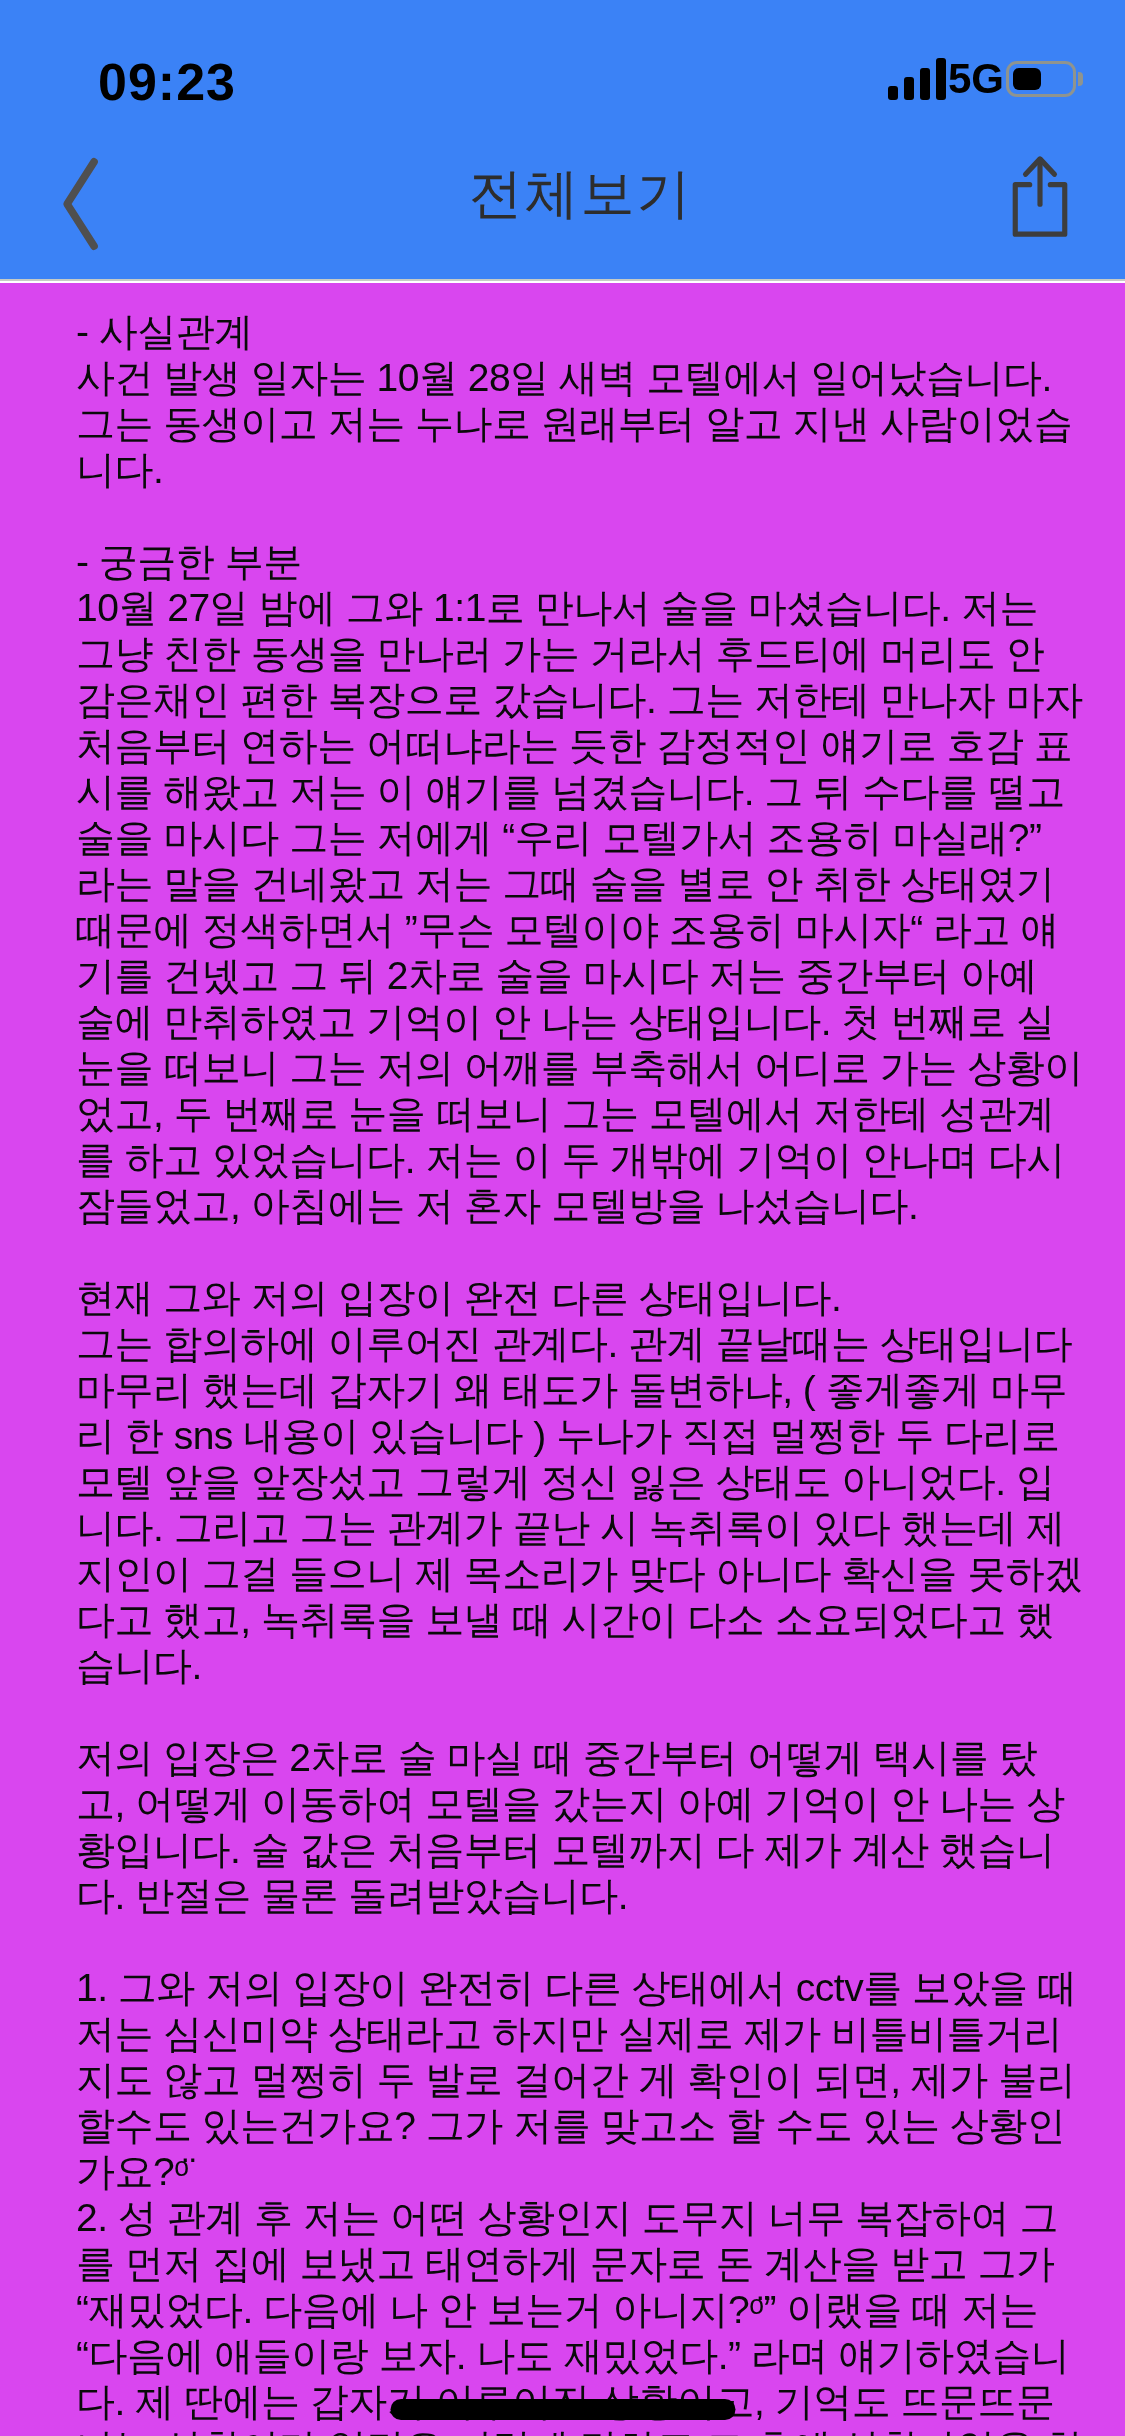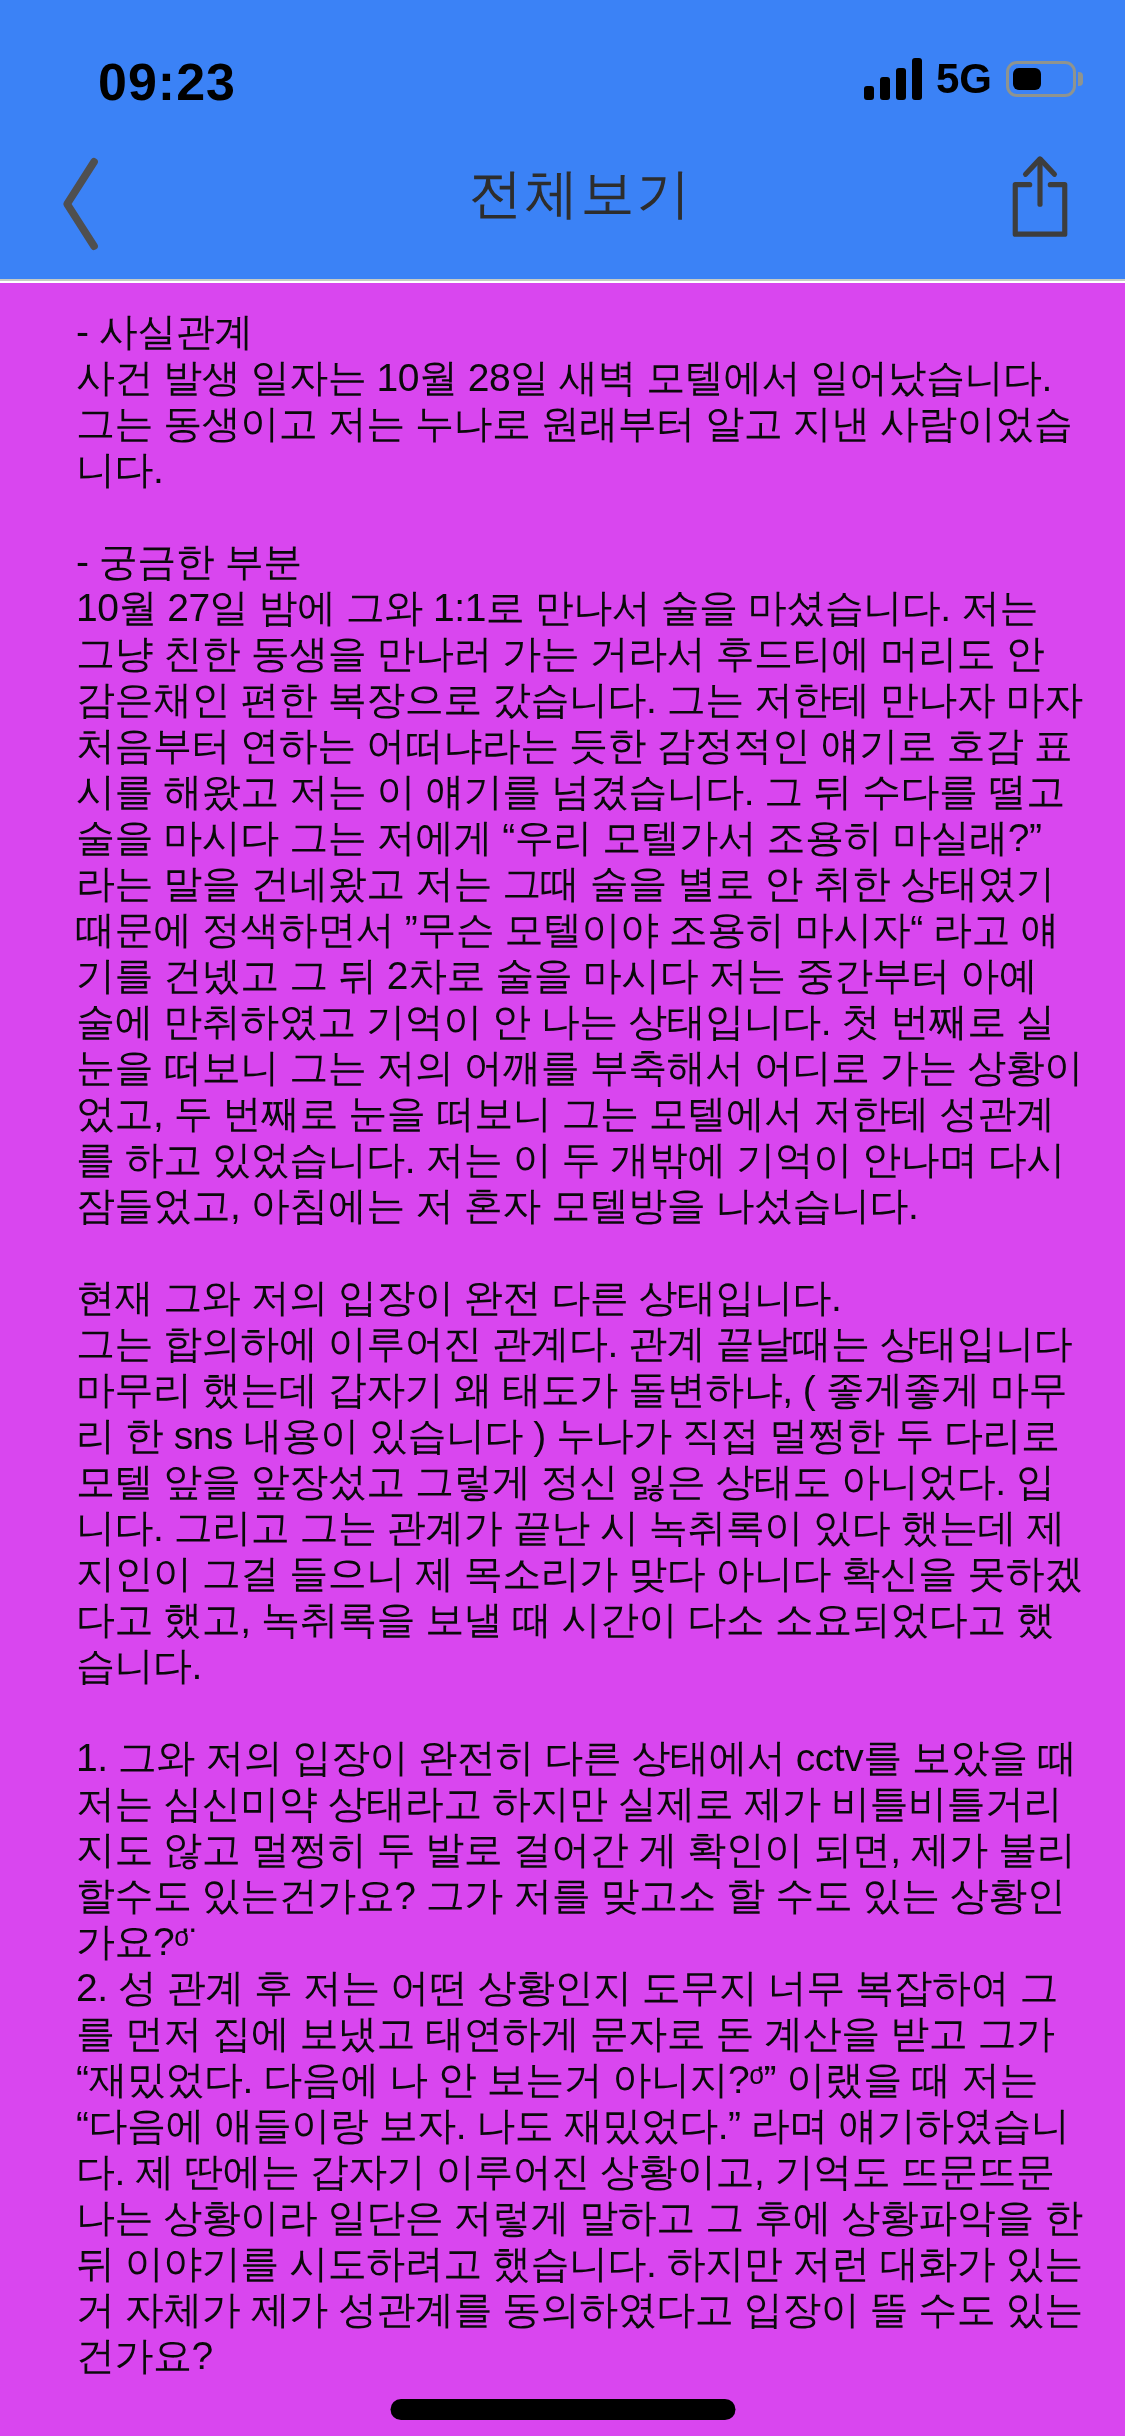--- a/index.html
+++ b/index.html
@@ -26,21 +26,21 @@
   .status-bar {
     position: absolute; top: 0; left: 0; right: 0; height: 120px;
   }
   .status-time {
     position: absolute; left: 98px; top: 52px;
     font-size: 52px; font-weight: 700; color: #000;
     letter-spacing: 1px;
   }
   .status-right {
     position: absolute; right: 42px; top: 58px;
-    display: flex; align-items: center; gap: 14px;
+    display: flex; align-items: center; gap: 2px;
   }
   .signal-bars { display: flex; align-items: flex-end; gap: 6px; height: 42px; }
   .signal-bars .bar { width: 10px; background: #000; border-radius: 3px; }
   .bar.b1 { height: 14px; } .bar.b2 { height: 23px; }
   .bar.b3 { height: 32px; } .bar.b4 { height: 42px; }
   .network-label { font-size: 42px; font-weight: 600; color: #000; line-height: 42px; }
   .battery { display: flex; align-items: center; }
   .battery-body {
     width: 70px; height: 36px;
     border: 3px solid #8f948f; border-radius: 11px;
@@ -150,20 +150,21 @@
 
   </div>
 
   <div class="content">
     <p>- 사실관계
 사건 발생 일자는 10월 28일 새벽 모텔에서 일어났습니다. 그는 동생이고 저는 누나로 원래부터 알고 지낸 사람이었습니다.</p>
     <p>- 궁금한 부분
 10월 27일 밤에 그와 1:1로 만나서 술을 마셨습니다. 저는 그냥 친한 동생을 만나러 가는 거라서 후드티에 머리도 안 감은채인 편한 복장으로 갔습니다. 그는 저한테 만나자 마자 처음부터 연하는 어떠냐라는 듯한 감정적인 얘기로 호감 표시를 해왔고 저는 이 얘기를 넘겼습니다. 그 뒤 수다를 떨고 술을 마시다 그는 저에게 “우리 모텔가서 조용히 마실래?” 라는 말을 건네왔고 저는 그때 술을 별로 안 취한 상태였기 때문에 정색하면서 ”무슨 모텔이야 조용히 마시자“ 라고 얘기를 건넸고 그 뒤 2차로 술을 마시다 저는 중간부터 아예 술에 만취하였고 기억이 안 나는 상태입니다. 첫 번째로 실 눈을 떠보니 그는 저의 어깨를 부축해서 어디로 가는 상황이었고, 두 번째로 눈을 떠보니 그는 모텔에서 저한테 성관계를 하고 있었습니다. 저는 이 두 개밖에 기억이 안나며 다시 잠들었고, 아침에는 저 혼자 모텔방을 나섰습니다.</p>
     <p>현재 그와 저의 입장이 완전 다른 상태입니다.
 그는 합의하에 이루어진 관계다. 관계 끝날때는 상태입니다 마무리 했는데 갑자기 왜 태도가 돌변하냐, ( 좋게좋게 마무리 한 sns 내용이 있습니다 ) 누나가 직접 멀쩡한 두 다리로 모텔 앞을 앞장섰고 그렇게 정신 잃은 상태도 아니었다. 입니다. 그리고 그는 관계가 끝난 시 녹취록이 있다 했는데 제 지인이 그걸 들으니 제 목소리가 맞다 아니다 확신을 못하겠다고 했고, 녹취록을 보낼 때 시간이 다소 소요되었다고 했습니다.</p>
+    <p>저의 입장은 2차로 술 마실 때 중간부터 어떻게 택시를 탔고, 어떻게 이동하여 모텔을 갔는지 아예 기억이 안 나는 상황입니다. 술 값은 처음부터 모텔까지 다 제가 계산 했습니다. 반절은 물론 돌려받았습니다.</p>
     <p>1. 그와 저의 입장이 완전히 다른 상태에서 cctv를 보았을 때 저는 심신미약 상태라고 하지만 실제로 제가 비틀비틀거리지도 않고 멀쩡히 두 발로 걸어간 게 확인이 되면, 제가 불리할수도 있는건가요? 그가 저를 맞고소 할 수도 있는 상황인가요?ᵒ̈
 2. 성 관계 후 저는 어떤 상황인지 도무지 너무 복잡하여 그를 먼저 집에 보냈고 태연하게 문자로 돈 계산을 받고 그가 “재밌었다. 다음에 나 안 보는거 아니지?ᵒ̈” 이랬을 때 저는 “다음에 애들이랑 보자. 나도 재밌었다.” 라며 얘기하였습니다. 제 딴에는 갑자기 이루어진 상황이고, 기억도 뜨문뜨문 나는 상황이라 일단은 저렇게 말하고 그 후에 상황파악을 한 뒤 이야기를 시도하려고 했습니다. 하지만 저런 대화가 있는 거 자체가 제가 성관계를 동의하였다고 입장이 뜰 수도 있는건가요?</p>
 
   </div>
 
   <div class="home-indicator"></div>
 
 </div>
 
 </body></html>

